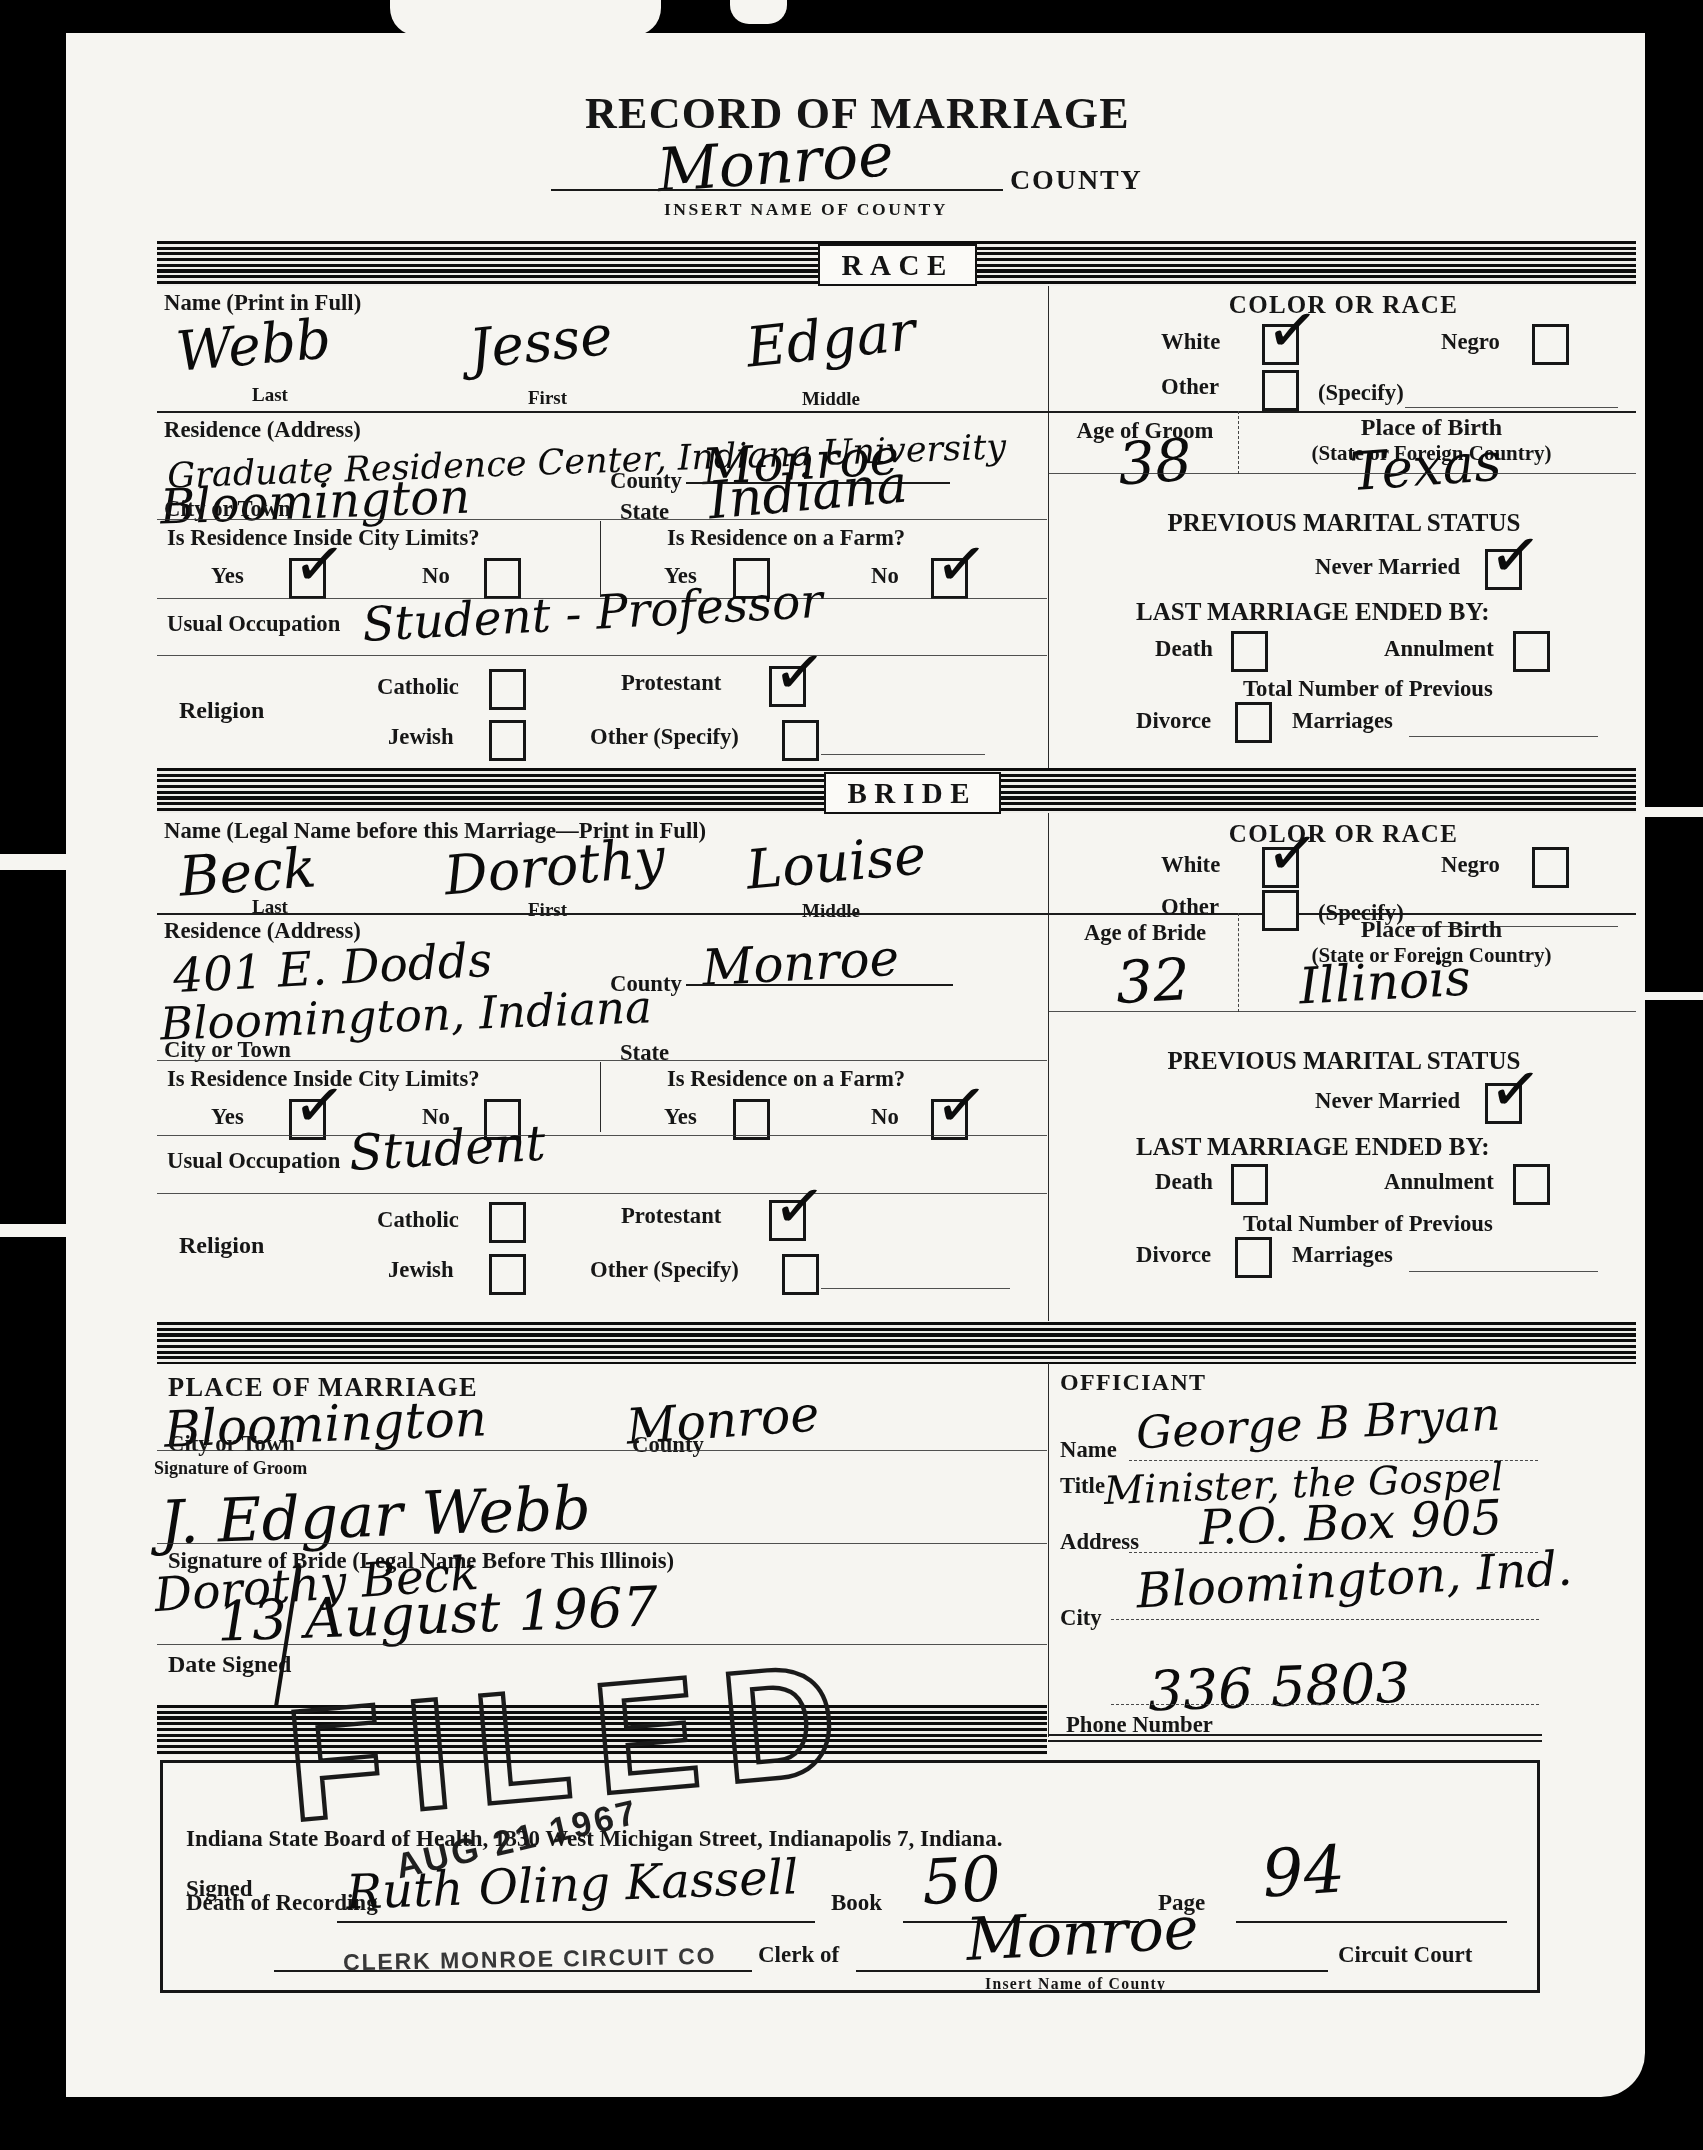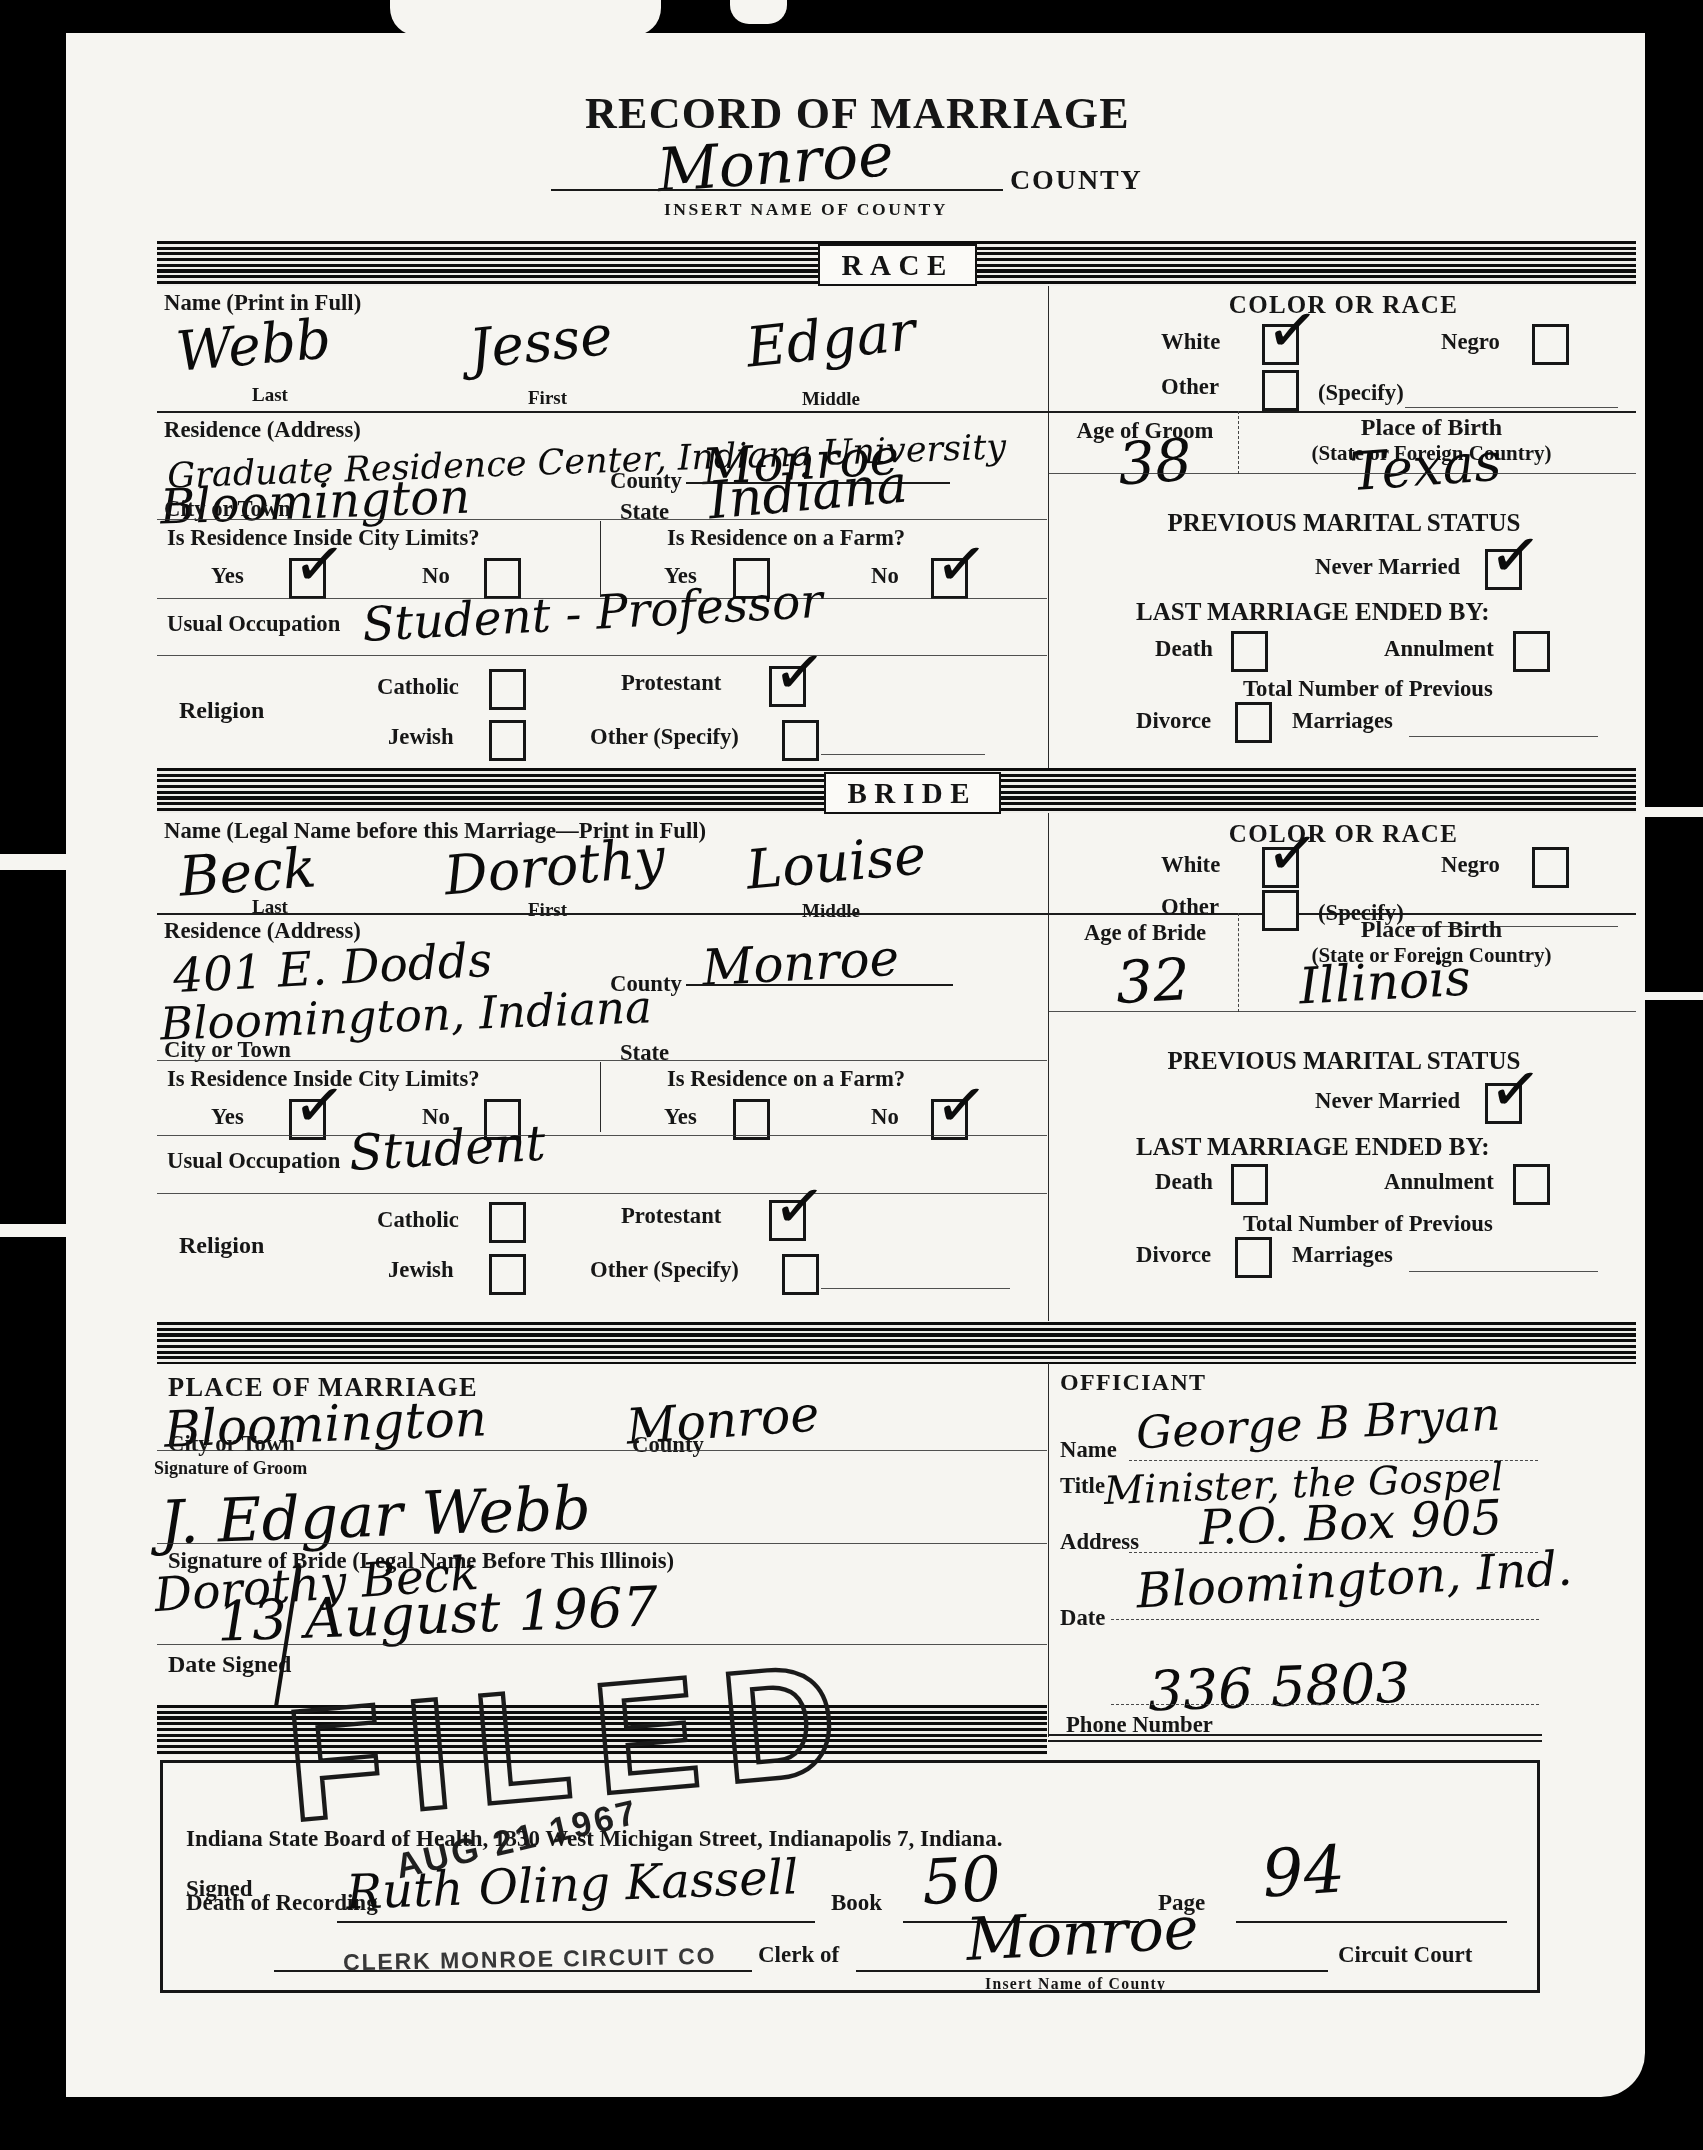--- a/index.html
+++ b/index.html
@@ -259,21 +259,21 @@
 
   <div class="a lbl" style="left:994px;top:1336px;font-size:24px;letter-spacing:1.3px">OFFICIANT</div>
   <div class="a lbl" style="left:994px;top:1404px;font-size:22.7px">Name</div>
   <div class="a hw" style="left:1070px;top:1364px;font-size:45px;transform:rotate(-3deg)">George B Bryan</div>
   <div class="a dl" style="left:1063px;top:1427px;width:409px"></div>
   <div class="a lbl" style="left:994px;top:1440px;font-size:22.7px">Title</div>
   <div class="a hw" style="left:1038px;top:1428px;font-size:39px;transform:rotate(-2deg)">Minister, the Gospel</div>
   <div class="a lbl" style="left:994px;top:1496px;font-size:22.7px">Address</div>
   <div class="a hw" style="left:1133px;top:1461px;font-size:48px;transform:rotate(-2deg)">P.O. Box 905</div>
   <div class="a dl" style="left:1063px;top:1519px;width:409px"></div>
-  <div class="a lbl" style="left:994px;top:1572px;font-size:22.7px">Date</div>
+  <div class="a lbl" style="left:994px;top:1572px;font-size:22.7px">City</div>
   <div class="a hw" style="left:1070px;top:1518px;font-size:48px;transform:rotate(-3deg)">Bloomington, Ind.</div>
   <div class="a dl" style="left:1045px;top:1586px;width:428px"></div>
   <div class="a hw" style="left:1082px;top:1622px;font-size:55px;transform:rotate(-2deg)">336 5803</div>
   <div class="a dl" style="left:1045px;top:1671px;width:428px"></div>
   <div class="a lbl" style="left:1000px;top:1679px;font-size:22.7px">Phone Number</div>
   <div class="a hr" style="left:982px;top:1701px;width:494px"></div>
   <div class="a hr" style="left:982px;top:1707px;width:494px"></div>
 
   <div class="a band" style="left:91px;top:1672px;width:890px;height:50px"></div>
   <svg class="a" style="left:208px;top:1601px;transform:rotate(-5deg)" width="629" height="214" viewBox="0 0 1000 340">

